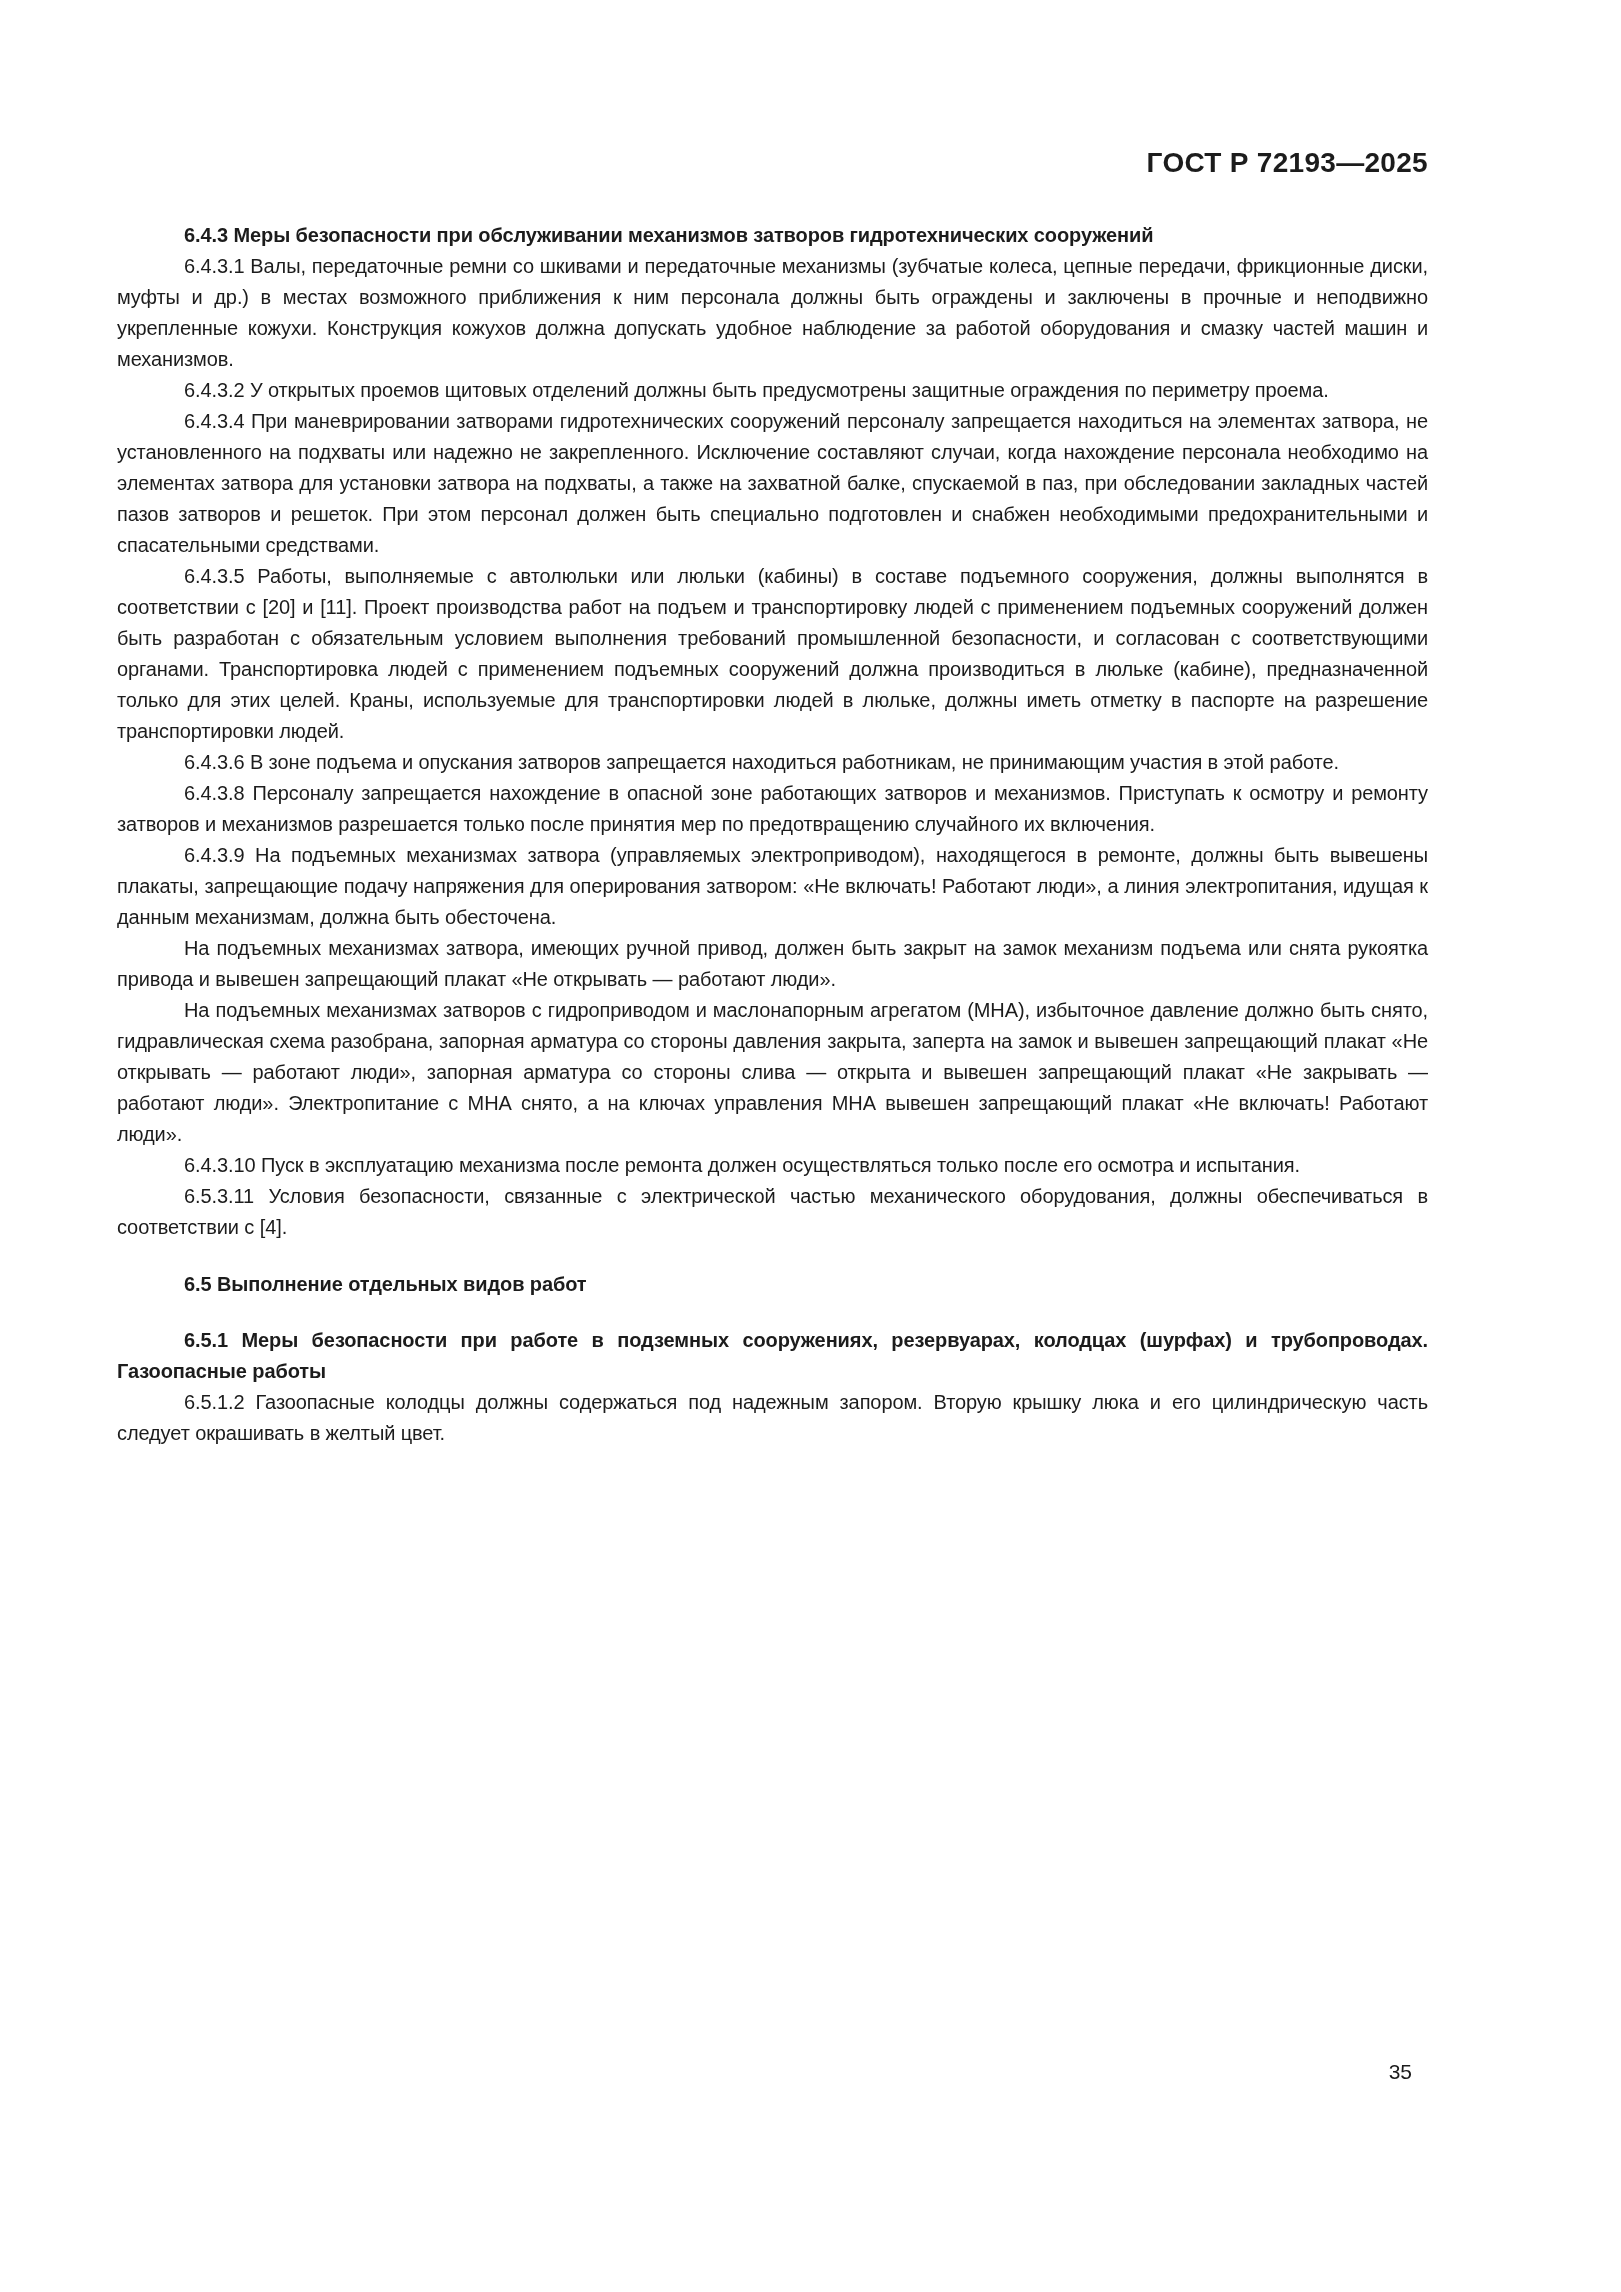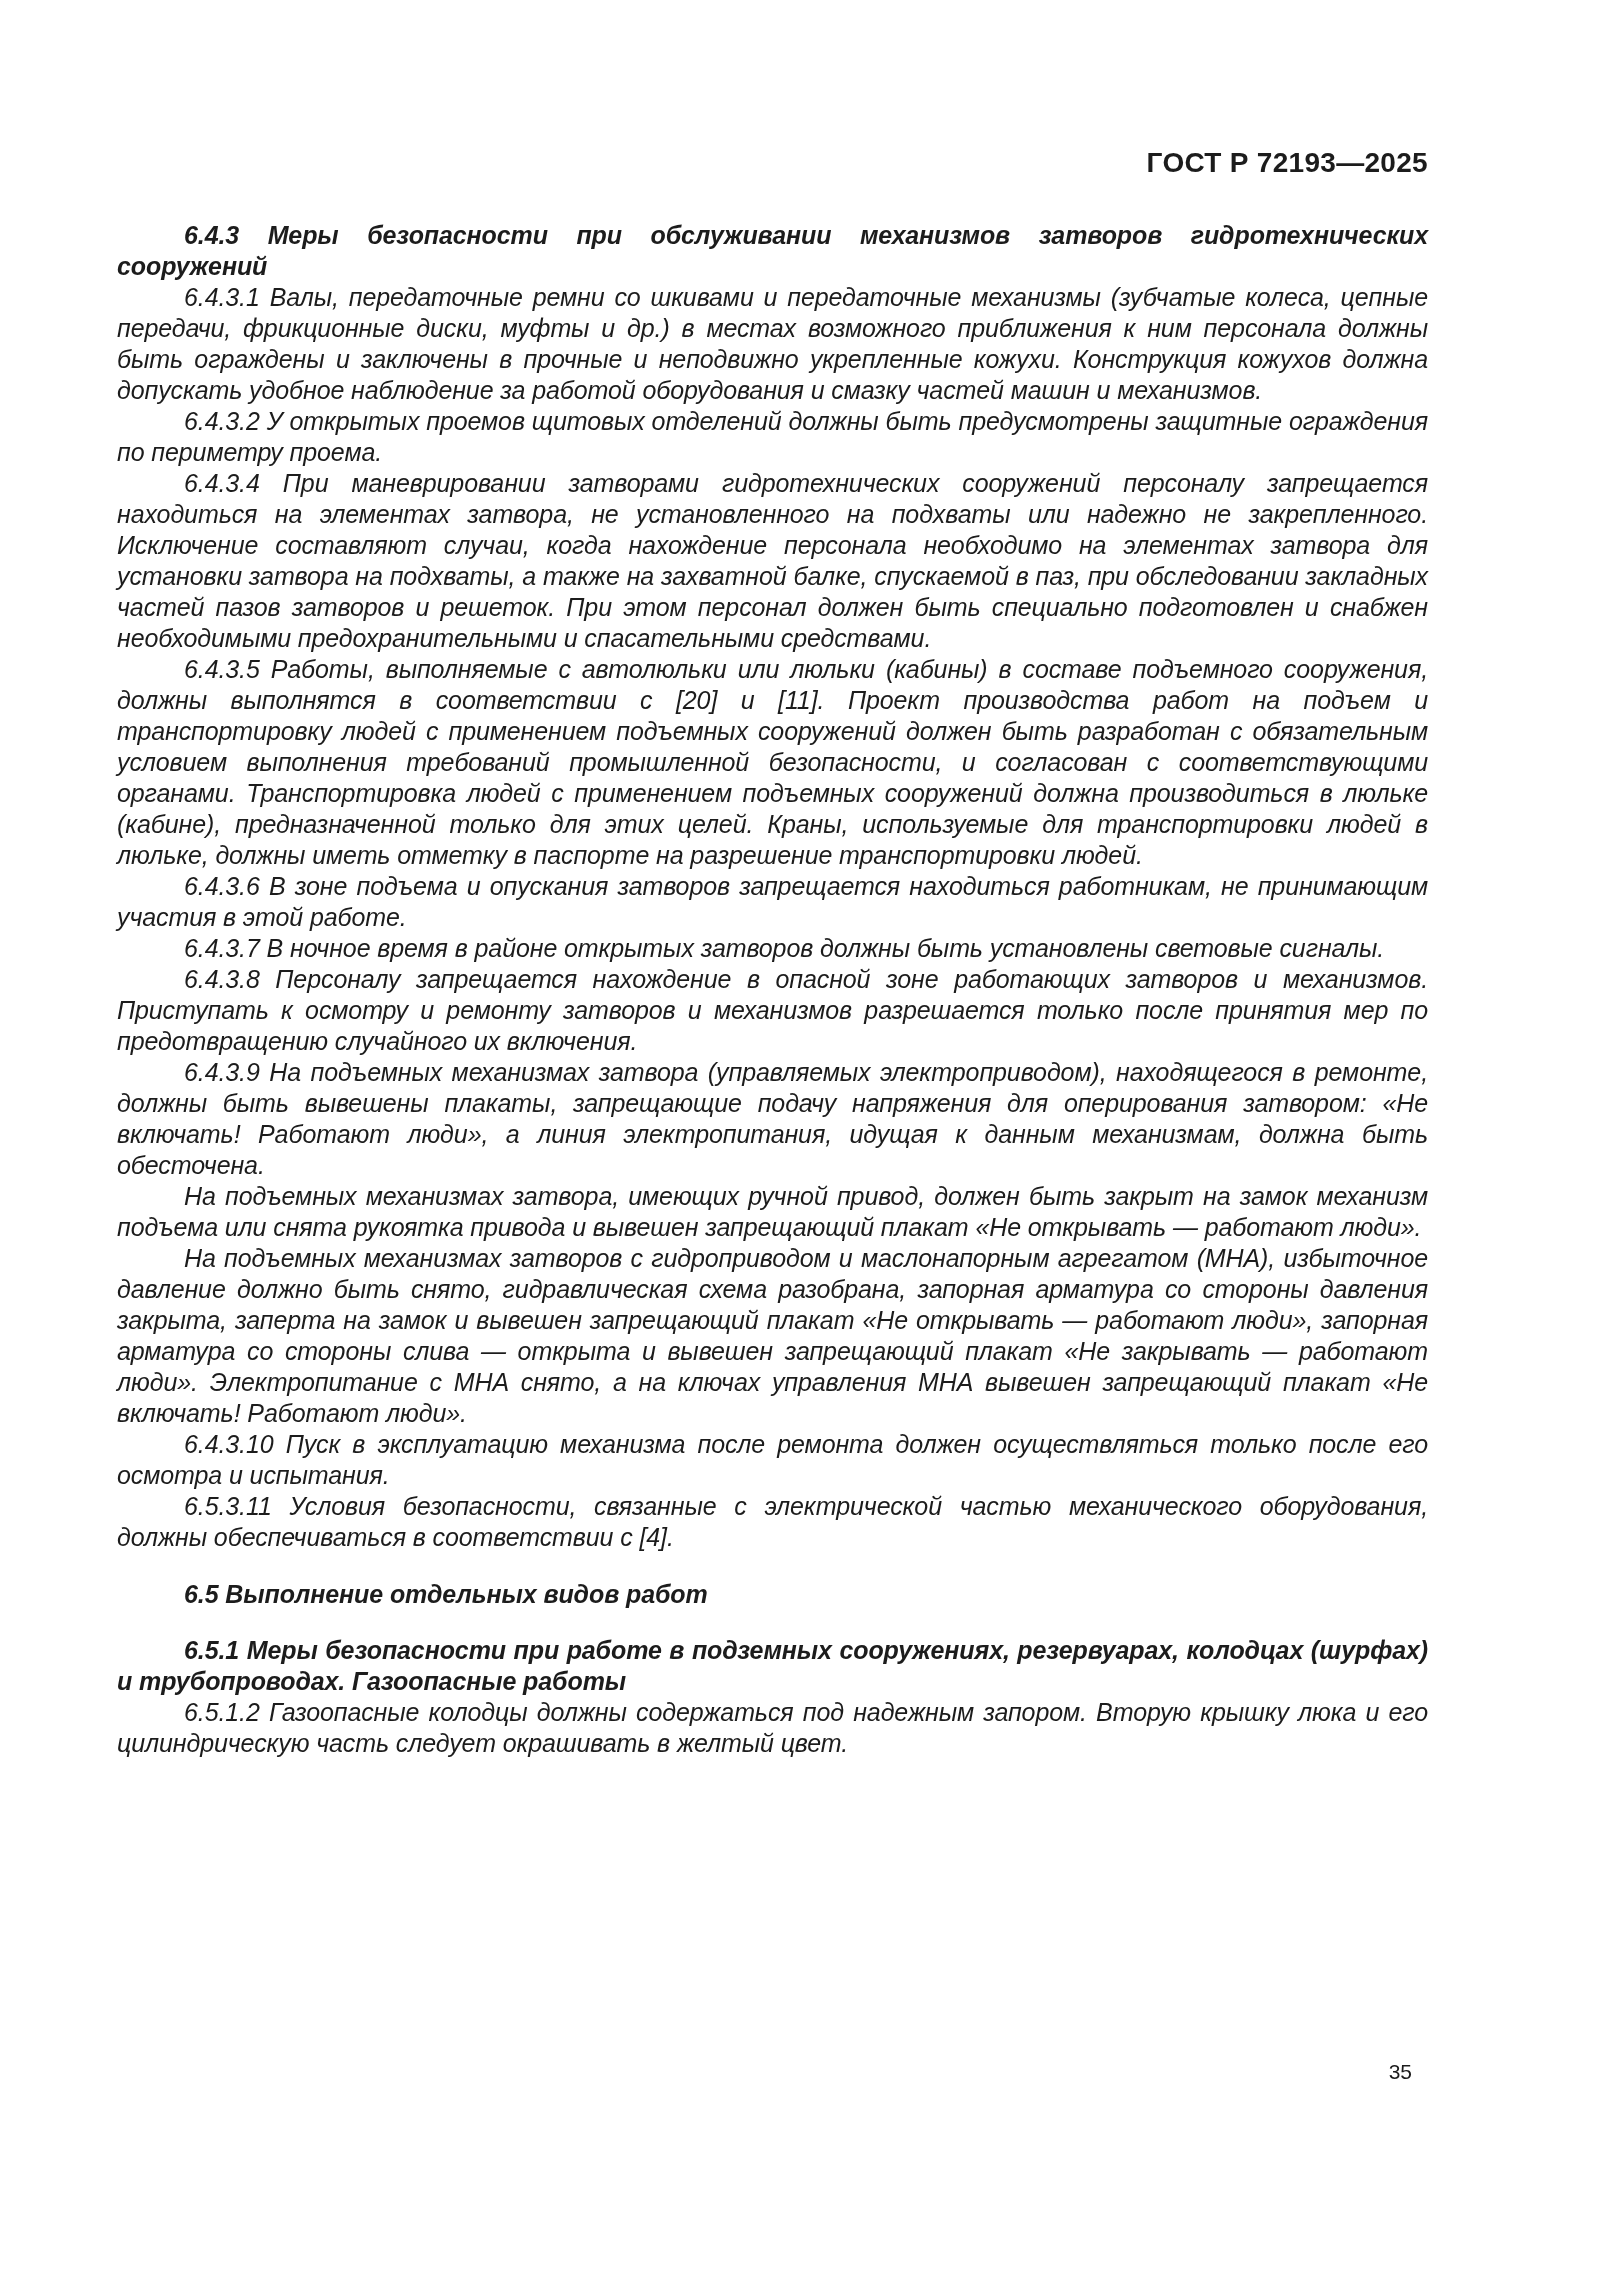--- a/index.html
+++ b/index.html
@@ -23,25 +23,24 @@
     font-size: 28px;
     font-weight: 700;
     letter-spacing: 0.3px;
     white-space: nowrap;
   }
   .content {
     position: absolute;
     left: 117px;
     top: 220px;
     width: 1311px;
-    font-size: 25px;
+    font-size: 20px;
     line-height: 31px;
     letter-spacing: -0.1px;
     text-align: justify;
-    font-style: italic;
   }
   .content p, .content h2, .content h3 {
     margin: 0;
     padding: 0;
     font-size: inherit;
     text-indent: 67px;
   }
   .heading {
     font-weight: 700;
   }
@@ -67,21 +66,20 @@
 
   <div class="content">
 
     <h2 class="heading">6.4.3 Меры безопасности при обслуживании механизмов затворов гидротехнических сооружений</h2>
 
     <p>6.4.3.1 Валы, передаточные ремни со шкивами и передаточные механизмы (зубчатые колеса, цепные передачи, фрикционные диски, муфты и др.) в местах возможного приближения к ним персонала должны быть ограждены и заключены в прочные и неподвижно укрепленные кожухи. Конструкция кожухов должна допускать удобное наблюдение за работой оборудования и смазку частей машин и механизмов.</p>
     <p>6.4.3.2 У открытых проемов щитовых отделений должны быть предусмотрены защитные ограждения по периметру проема.</p>
     <p>6.4.3.4 При маневрировании затворами гидротехнических сооружений персоналу запрещается находиться на элементах затвора, не установленного на подхваты или надежно не закрепленного. Исключение составляют случаи, когда нахождение персонала необходимо на элементах затвора для установки затвора на подхваты, а также на захватной балке, спускаемой в паз, при обследовании закладных частей пазов затворов и решеток. При этом персонал должен быть специально подготовлен и снабжен необходимыми предохранительными и спасательными средствами.</p>
     <p>6.4.3.5 Работы, выполняемые с автолюльки или люльки (кабины) в составе подъемного сооружения, должны выполнятся в соответствии с [20] и [11]. Проект производства работ на подъем и транспортировку людей с применением подъемных сооружений должен быть разработан с обязательным условием выполнения требований промышленной безопасности, и согласован с соответствующими органами. Транспортировка людей с применением подъемных сооружений должна производиться в люльке (кабине), предназначенной только для этих целей. Краны, используемые для транспортировки людей в люльке, должны иметь отметку в паспорте на разрешение транспортировки людей.</p>
     <p>6.4.3.6 В зоне подъема и опускания затворов запрещается находиться работникам, не принимающим участия в этой работе.</p>
-    <p>6.4.3.7 В ночное время в районе открытых затворов должны быть установлены световые сигналы.</p>
     <p>6.4.3.8 Персоналу запрещается нахождение в опасной зоне работающих затворов и механизмов. Приступать к осмотру и ремонту затворов и механизмов разрешается только после принятия мер по предотвращению случайного их включения.</p>
     <p>6.4.3.9 На подъемных механизмах затвора (управляемых электроприводом), находящегося в ремонте, должны быть вывешены плакаты, запрещающие подачу напряжения для оперирования затвором: «Не включать! Работают люди», а линия электропитания, идущая к данным механизмам, должна быть обесточена.</p>
     <p>На подъемных механизмах затвора, имеющих ручной привод, должен быть закрыт на замок механизм подъема или снята рукоятка привода и вывешен запрещающий плакат «Не открывать — работают люди».</p>
     <p>На подъемных механизмах затворов с гидроприводом и маслонапорным агрегатом (МНА), избыточное давление должно быть снято, гидравлическая схема разобрана, запорная арматура со стороны давления закрыта, заперта на замок и вывешен запрещающий плакат «Не открывать — работают люди», запорная арматура со стороны слива — открыта и вывешен запрещающий плакат «Не закрывать — работают люди». Электропитание с МНА снято, а на ключах управления МНА вывешен запрещающий плакат «Не включать! Работают люди».</p>
     <p>6.4.3.10 Пуск в эксплуатацию механизма после ремонта должен осуществляться только после его осмотра и испытания.</p>
     <p>6.5.3.11 Условия безопасности, связанные с электрической частью механического оборудования, должны обеспечиваться в соответствии с [4].</p>
 
     <h2 class="heading gap-above gap-below">6.5 Выполнение отдельных видов работ</h2>
 
     <h3 class="heading">6.5.1 Меры безопасности при работе в подземных сооружениях, резервуарах, колодцах (шурфах) и трубопроводах. Газоопасные работы</h3>

